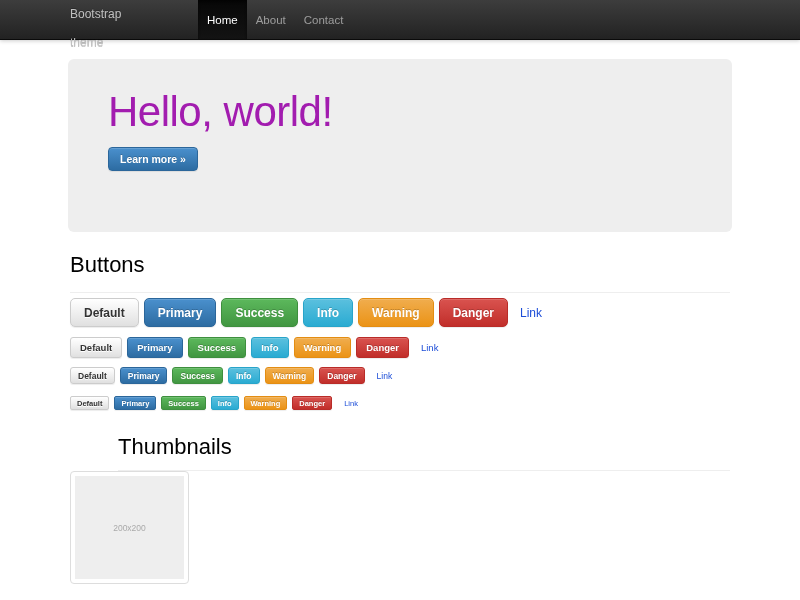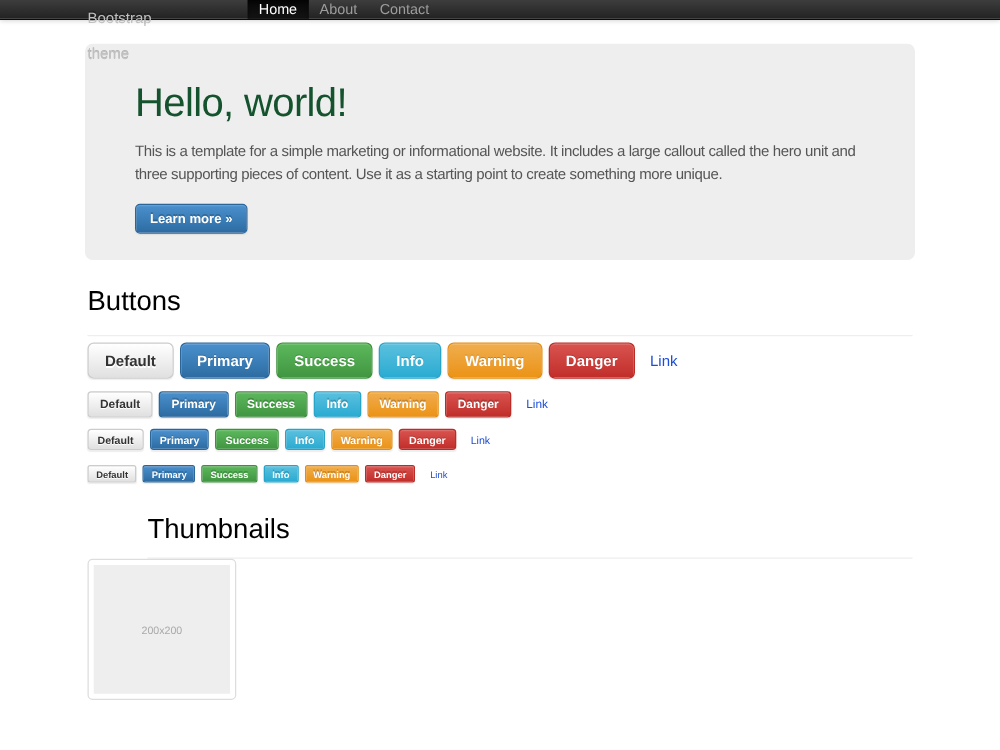--- a/index.html
+++ b/index.html
@@ -6,21 +6,21 @@
   html, body { width: 800px; height: 600px; margin: 0; padding: 0; }
   body {
     font-family: "Liberation Sans", sans-serif;
     background: #fff;
     overflow: hidden;
     -webkit-font-smoothing: antialiased;
   }
 
   
   .navbar {
-    height: 16px;
+    height: 40px;
     background: linear-gradient(#3d3d3d, #222);
     border-bottom: 1px solid #0a0a0a;
     box-shadow: 0 1px 4px rgba(0,0,0,.2);
     display: flex;
     align-items: stretch;
   }
   .brand {
     margin-left: 70px;
     line-height: 29px;
     color: #c0c0c0;
@@ -56,23 +56,23 @@
   
   .hero {
     margin: 19px 68px 0;
     height: 173px;
     background: #eee;
     border-radius: 6px;
     padding: 29px 40px 0;
   }
   .hero h1 {
     margin: 0 0 11px;
-    font-size: 32px;
+    font-size: 42px;
     font-weight: 500;
-    color: #14532d;
+    color: #a21caf;
     letter-spacing: -0.5px;
   }
   .hero p {
     margin: 0 0 15px;
     font-size: 12px;
     letter-spacing: -0.3px;
     line-height: 18px;
     color: #555;
     max-width: 586px;
   }
@@ -182,21 +182,20 @@
         <span>About</span>
       </a>
       <a class="nav-item">
         <span>Contact</span>
       </a>
     </nav>
 </div>
 
 <div class="hero">
   <h1>Hello, world!</h1>
-  <p>This is a template for a simple marketing or informational website. It includes a large callout called the hero unit and three supporting pieces of content. Use it as a starting point to create something more unique.</p>
   <a class="btn-learn">Learn more »</a>
 </div>
 
 <div class="content">
   <h1 class="page-header" id="buttons-header">Buttons</h1>
   <div id="button-rows">
       <div class="btn-row lg">
         <a class="btn v-default size-lg">Default</a>
         <a class="btn v-primary size-lg">Primary</a>
         <a class="btn v-success size-lg">Success</a>

